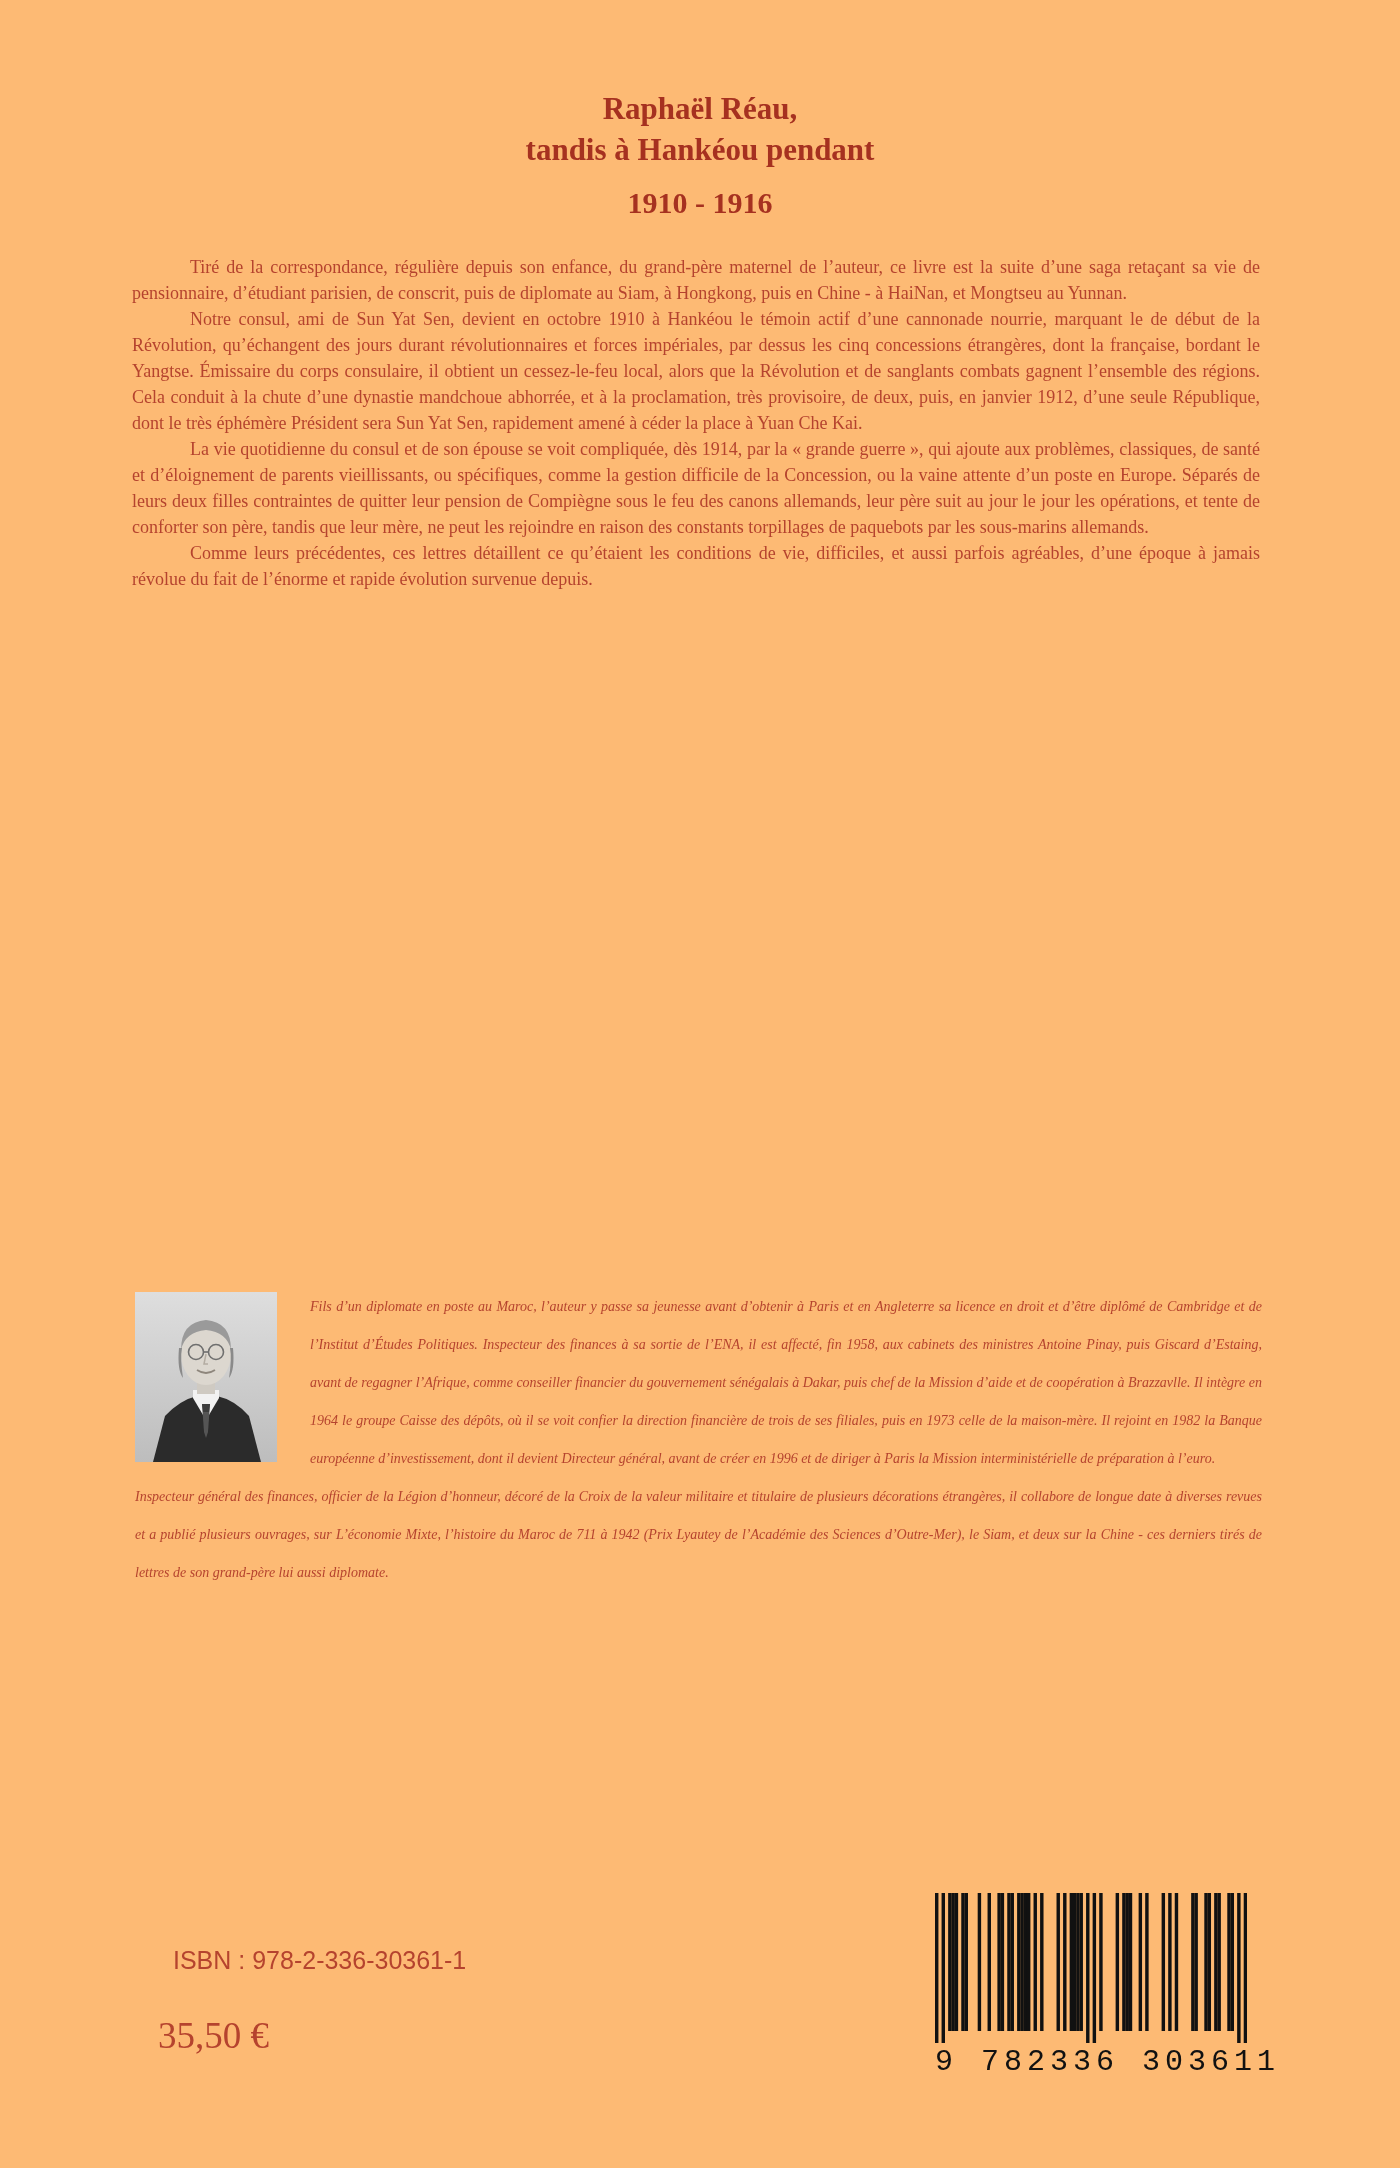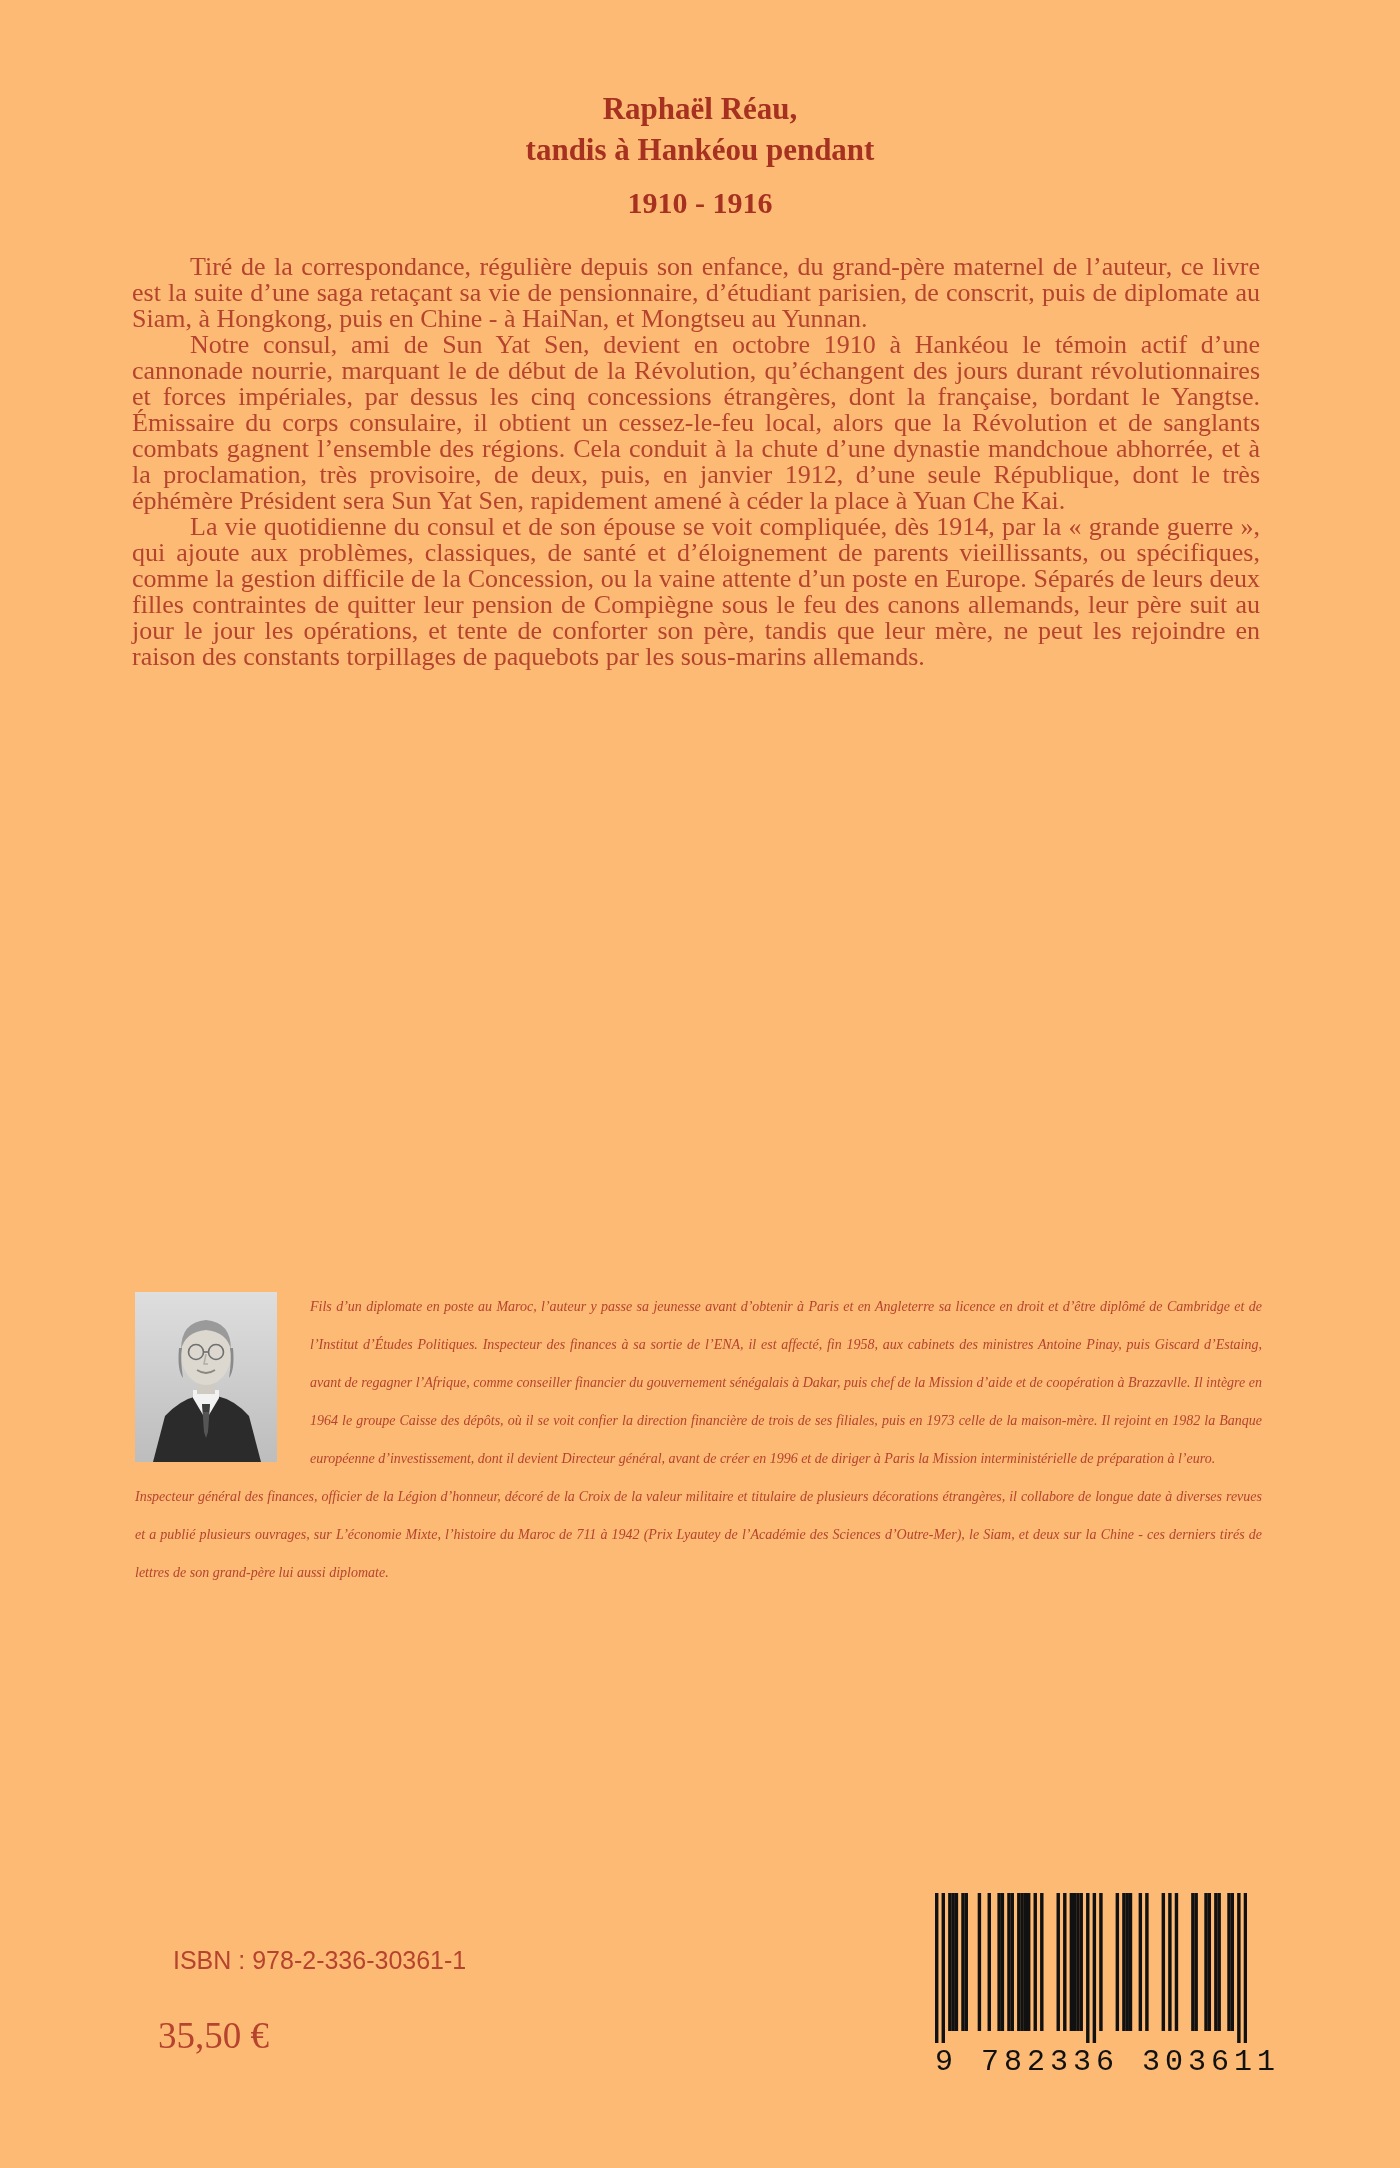--- a/index.html
+++ b/index.html
@@ -6,21 +6,21 @@
   html,body { width:1400px; height:2168px; }
   body { background:#ffffff; font-family:"Liberation Serif", serif; }
   .page { position:relative; width:1400px; height:2168px; background:#fdba74; overflow:hidden; }
 
   
   .title-block { padding-top:88px; text-align:center; color:#a63120; }
   .title-line { font-size:31px; font-weight:bold; line-height:41px; }
   .title-years { font-size:30px; font-weight:bold; margin-top:16px;text-align:center; }
 
   
-  .synopsis { margin:34px 140px 0 132px; color:#b5432e; font-size:26px; line-height:26px; text-align:justify; }
+  .synopsis { margin:34px 140px 0 132px; color:#b5432e; font-size:18px; line-height:26px; text-align:justify; }
   .synopsis p { text-indent:58px; }
 
   
   .bio { position:absolute; top:1288px; left:135px; right:138px; color:#b5432e;
          font-size:14px; line-height:38px; font-style:italic; text-align:justify; }
   .bio p { margin:0; }
   .photo-wrap { float:left; width:142px; height:170px; margin:4px 33px 6px 0; }
   .photo-wrap svg { display:block; width:142px; height:170px; }
 
   
@@ -40,20 +40,21 @@
   <div class="title-block">
     <div class="title-line">Raphaël Réau,</div>
     <div class="title-line">tandis à Hankéou pendant</div>
     <div class="title-years">1910 - 1916</div>
   </div>
 
   <div class="synopsis">
     <p>Tiré de la correspondance, régulière depuis son enfance, du grand-père maternel de l’auteur, ce livre est la suite d’une saga retaçant sa vie de pensionnaire, d’étudiant parisien, de conscrit, puis de diplomate au Siam, à Hongkong, puis en Chine - à HaiNan, et Mongtseu au Yunnan.</p>
     <p>Notre consul, ami de Sun Yat Sen, devient en octobre 1910 à Hankéou le témoin actif d’une cannonade nourrie, marquant le de début de la Révolution, qu’échangent des jours durant révolutionnaires et forces impériales, par dessus les cinq concessions étrangères, dont la française, bordant le Yangtse. Émissaire du corps consulaire, il obtient un cessez-le-feu local, alors que la Révolution et de sanglants combats gagnent l’ensemble des régions. Cela conduit à la chute d’une dynastie mandchoue abhorrée, et à la proclamation, très provisoire, de deux, puis, en janvier 1912, d’une seule République, dont le très éphémère Président sera Sun Yat Sen, rapidement amené à céder la place à Yuan Che Kai.</p>
     <p>La vie quotidienne du consul et de son épouse se voit compliquée, dès 1914, par la « grande guerre », qui ajoute aux problèmes, classiques, de santé et d’éloignement de parents vieillissants, ou spécifiques, comme la gestion difficile de la Concession, ou la vaine attente d’un poste en Europe. Séparés de leurs deux filles contraintes de quitter leur pension de Compiègne sous le feu des canons allemands, leur père suit au jour le jour les opérations, et tente de conforter son père, tandis que leur mère, ne peut les rejoindre en raison des constants torpillages de paquebots par les sous-marins allemands.</p>
+    <p>Comme leurs précédentes, ces lettres détaillent ce qu’étaient les conditions de vie, difficiles, et aussi parfois agréables, d’une époque à jamais révolue du fait de l’énorme et rapide évolution survenue depuis.</p>
   </div>
 
   <div class="bio">
     <span class="photo-wrap">
       <svg viewBox="0 0 142 170" xmlns="http://www.w3.org/2000/svg">
         <defs>
           <linearGradient id="bgph" x1="0" y1="0" x2="0" y2="1">
             <stop offset="0" stop-color="#dedede"></stop>
             <stop offset="1" stop-color="#bdbdbd"></stop>
           </linearGradient>

